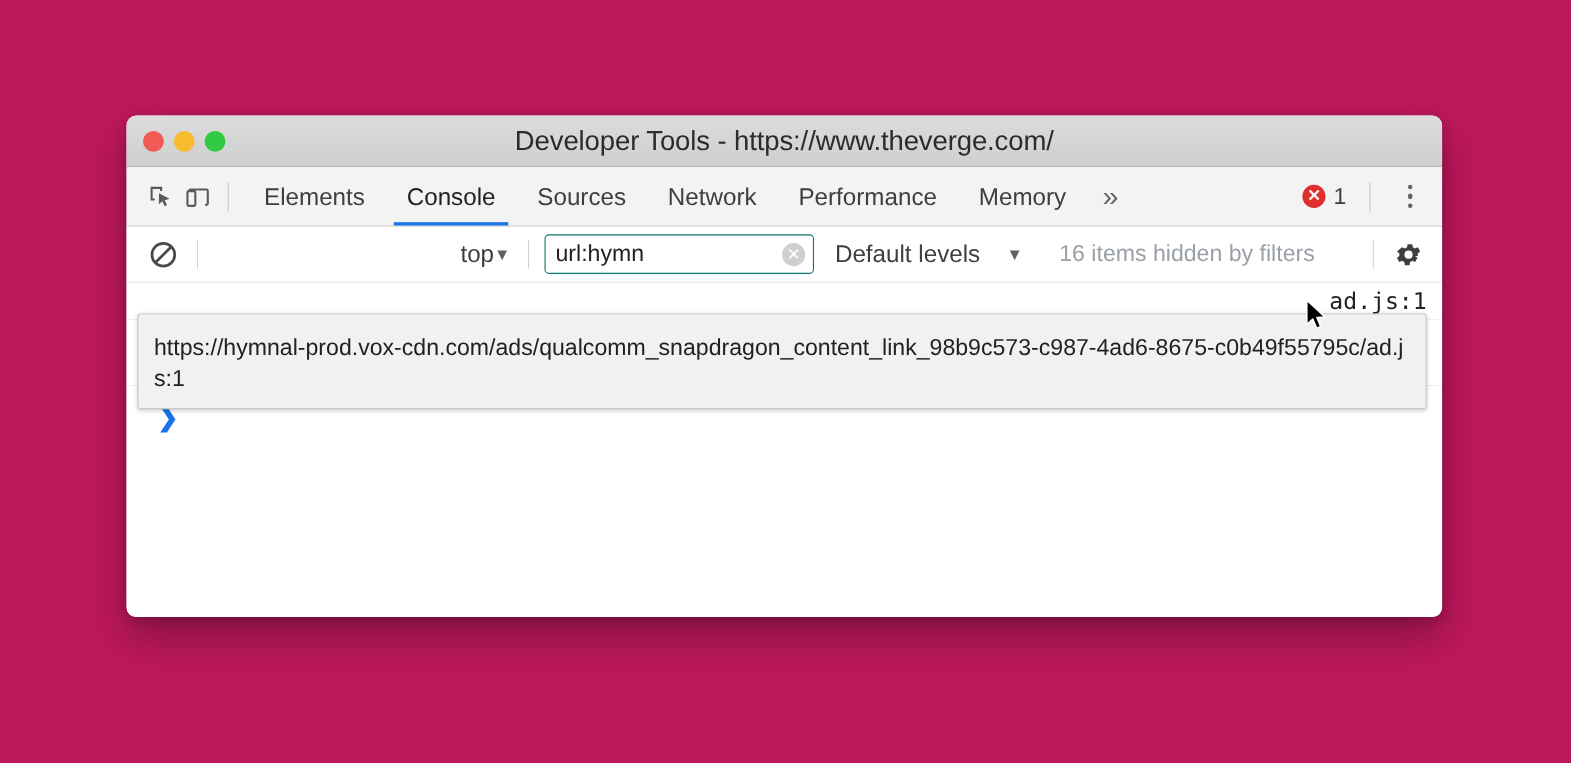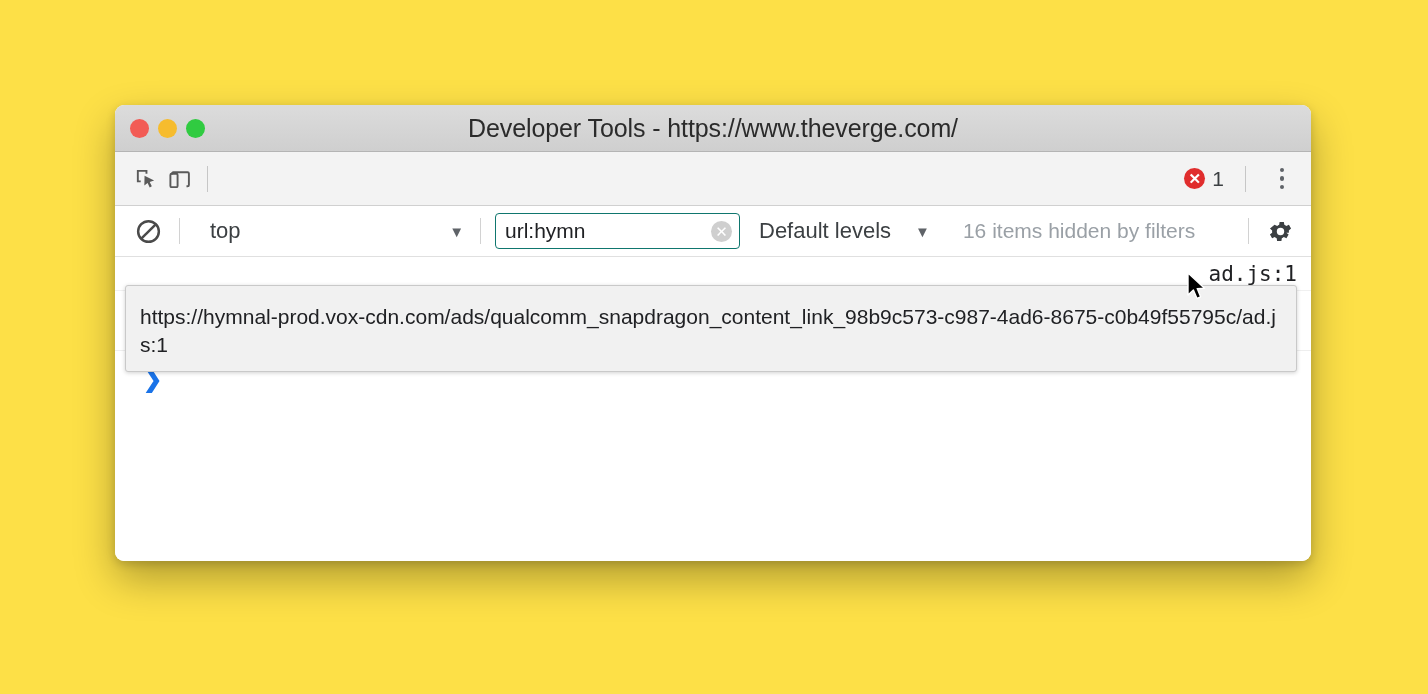--- a/index.html
+++ b/index.html
@@ -9,21 +9,21 @@
     width: 1428px;
     height: 694px;
     overflow: hidden;
     font-family: "Liberation Sans", sans-serif;
   }
 
   #stage {
     position: relative;
     width: 1428px;
     height: 694px;
-    background: #fde047;
+    background: #be185d;
   }
 
   
   .window {
     position: absolute;
     left: 115px;
     top: 105px;
     width: 1196px;
     height: 456px;
     background: #ffffff;
@@ -157,20 +157,21 @@
   }
   .ctx-select {
     display: flex;
     align-items: center;
     width: 272px;
     height: 34px;
     font-size: 22px;
     color: #3c4043;
     padding-left: 16px;
     box-sizing: border-box;
+    text-align: right;
   }
   .ctx-label { flex: 1; }
   .caret { font-size: 15px; color: #5f6368; margin-right: 2px; }
   .filter-input-wrap {
     position: relative;
     width: 245px;
     height: 36px;
     border: 1px solid #0f766e;
     border-radius: 4px;
     background: #fff;
@@ -348,20 +349,29 @@
       <div class="icon-btn">
         <svg width="23" height="23" viewBox="0 0 24 24">
           <rect x="2.5" y="7" width="7.5" height="14" rx="1.3" fill="none" stroke="#5a5a5a" stroke-width="2"></rect>
           <path d="M11.5 5.5 h9 a1.3 1.3 0 0 1 1.3 1.3 v12 a1.3 1.3 0 0 1 -1.3 1.3 h-1.2" fill="none" stroke="#5a5a5a" stroke-width="2"></path>
           <path d="M11.5 5.5 h-6 a1.3 1.3 0 0 0 -1.3 1.3 v0.9" fill="none" stroke="#5a5a5a" stroke-width="2"></path>
         </svg>
       </div>
 
       <div class="tb-sep"></div>
 
+      <div class="tabs">
+        <div class="tab">Elements</div>
+        <div class="tab active">Console</div>
+        <div class="tab">Sources</div>
+        <div class="tab">Network</div>
+        <div class="tab">Performance</div>
+        <div class="tab">Memory</div>
+        <div class="tab more">»</div>
+      </div>
 
       <div class="tabbar-right">
         <div class="err-badge">
           <span class="err-circle">✕</span>
           <span class="err-count">1</span>
         </div>
         <div class="tb-sep"></div>
         <div class="kebab">
           <i></i>
             <i></i>

